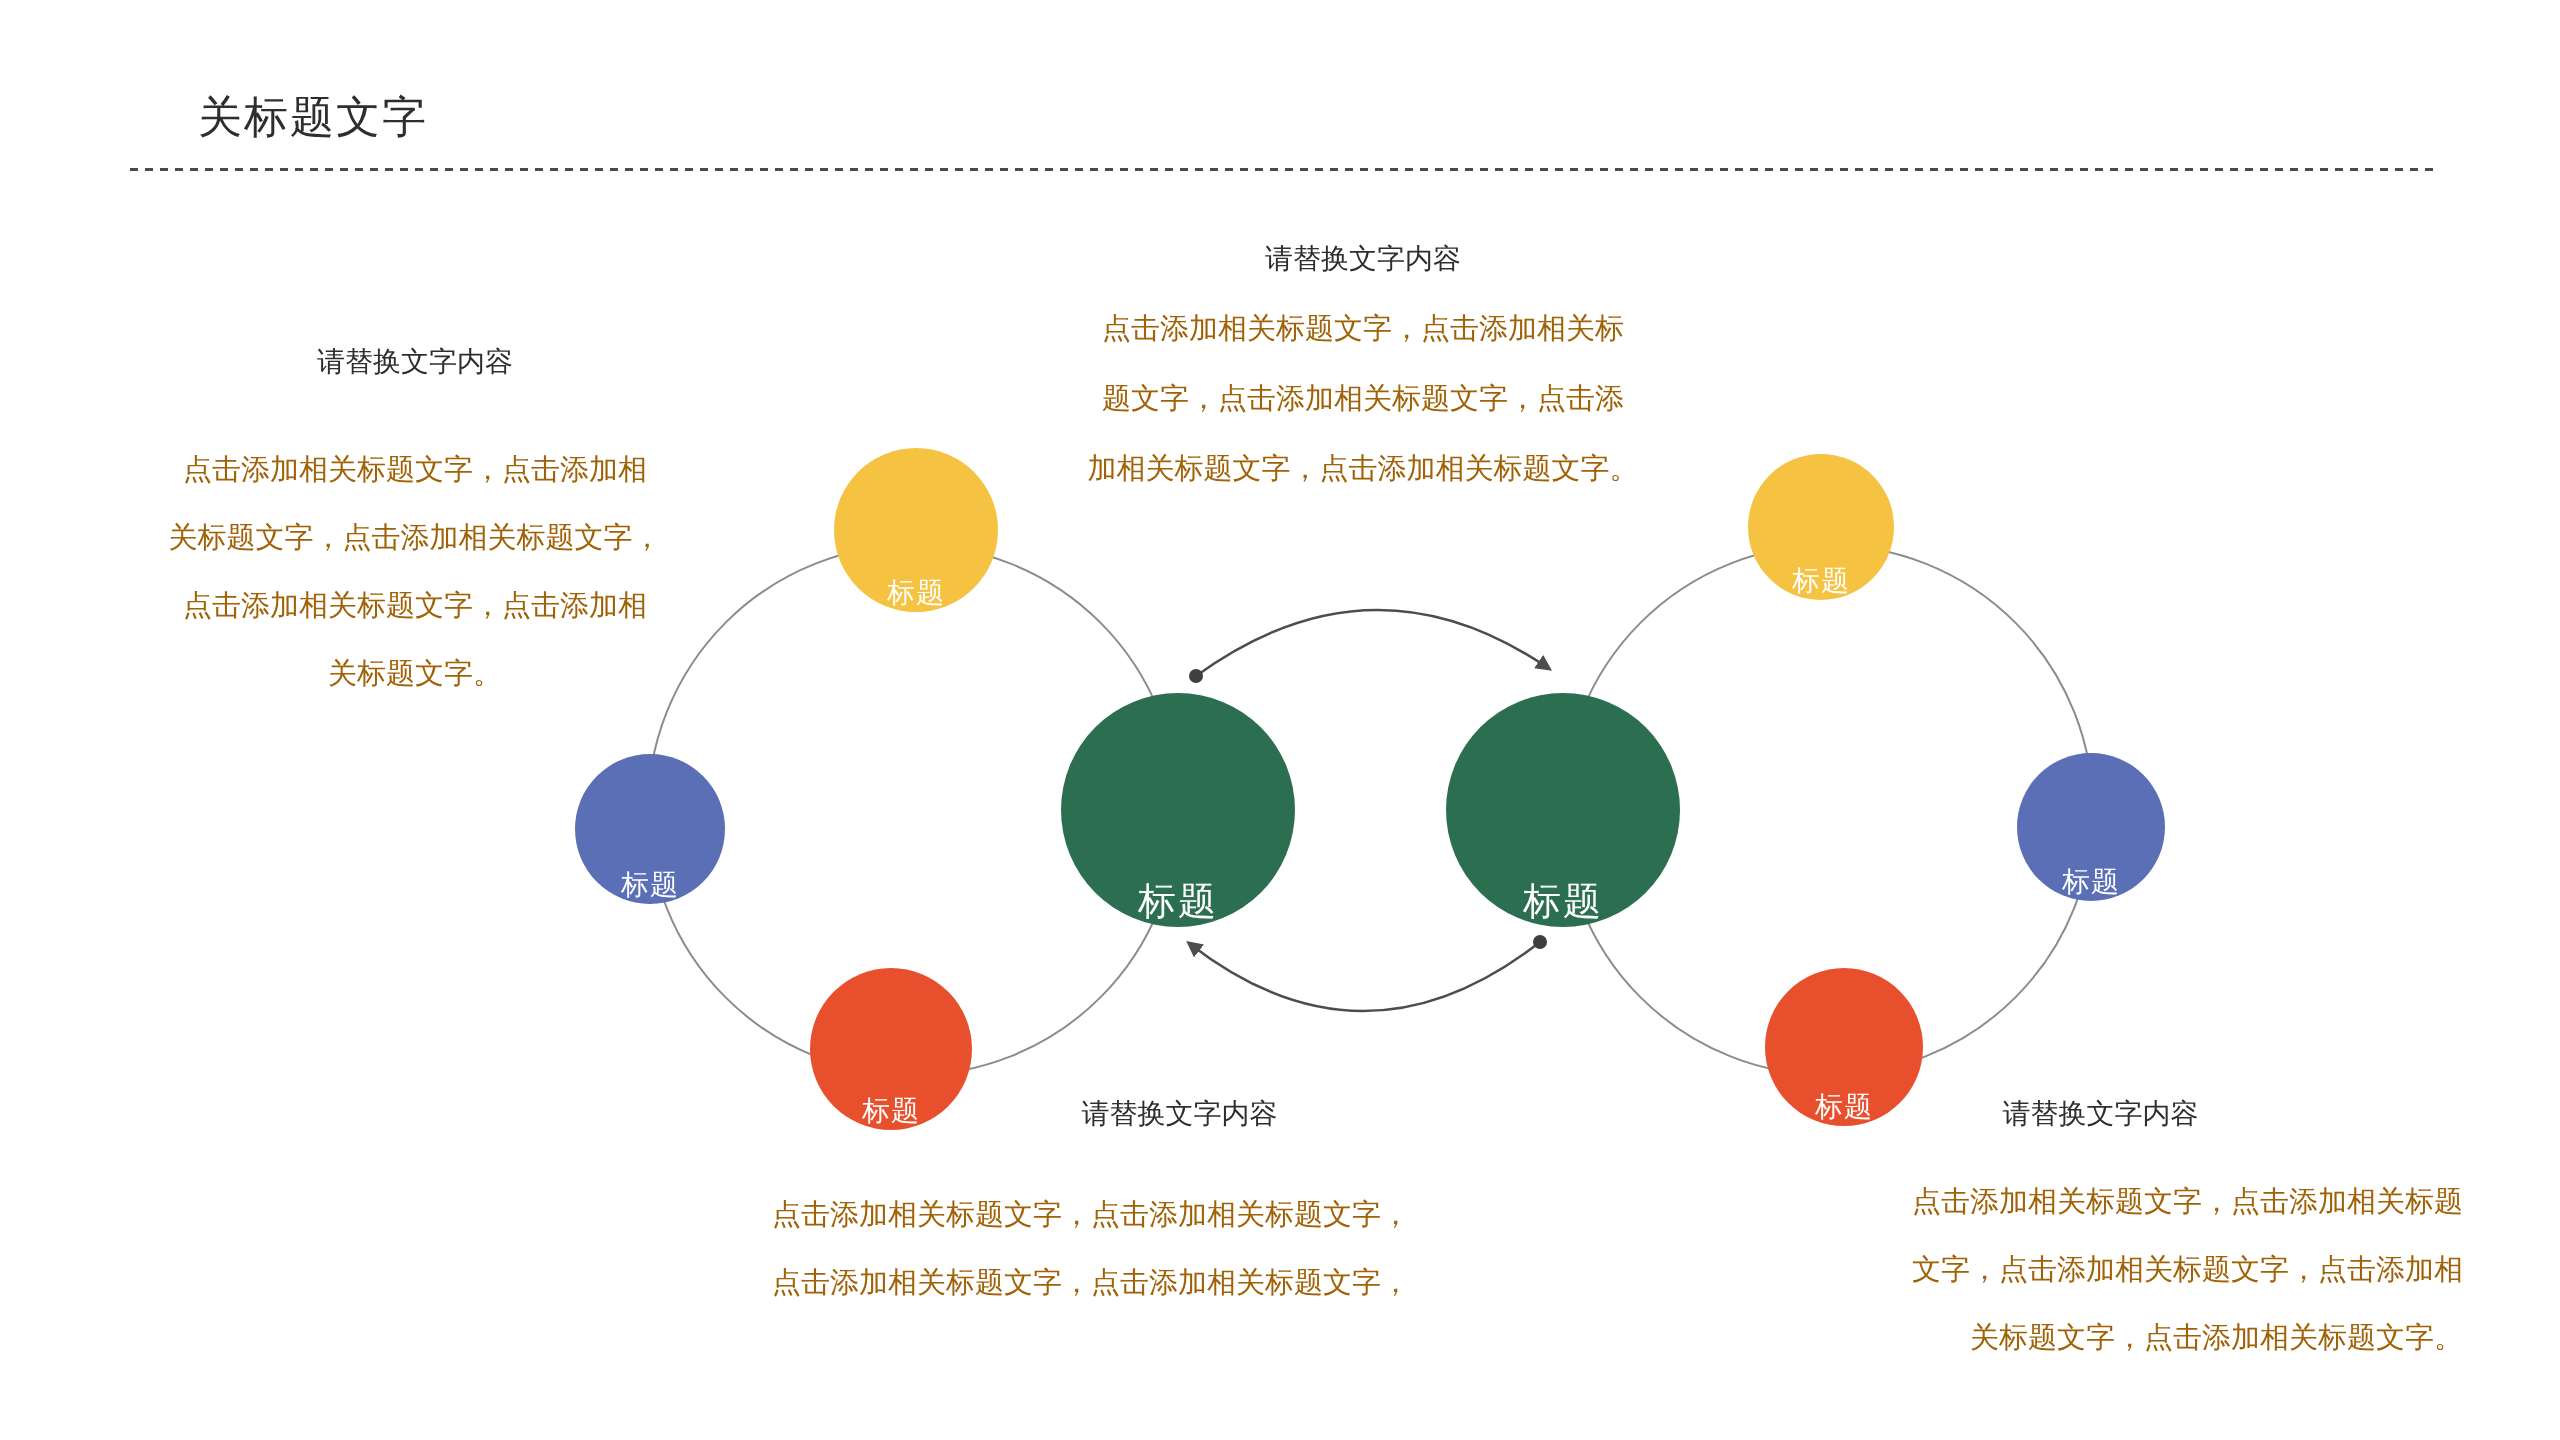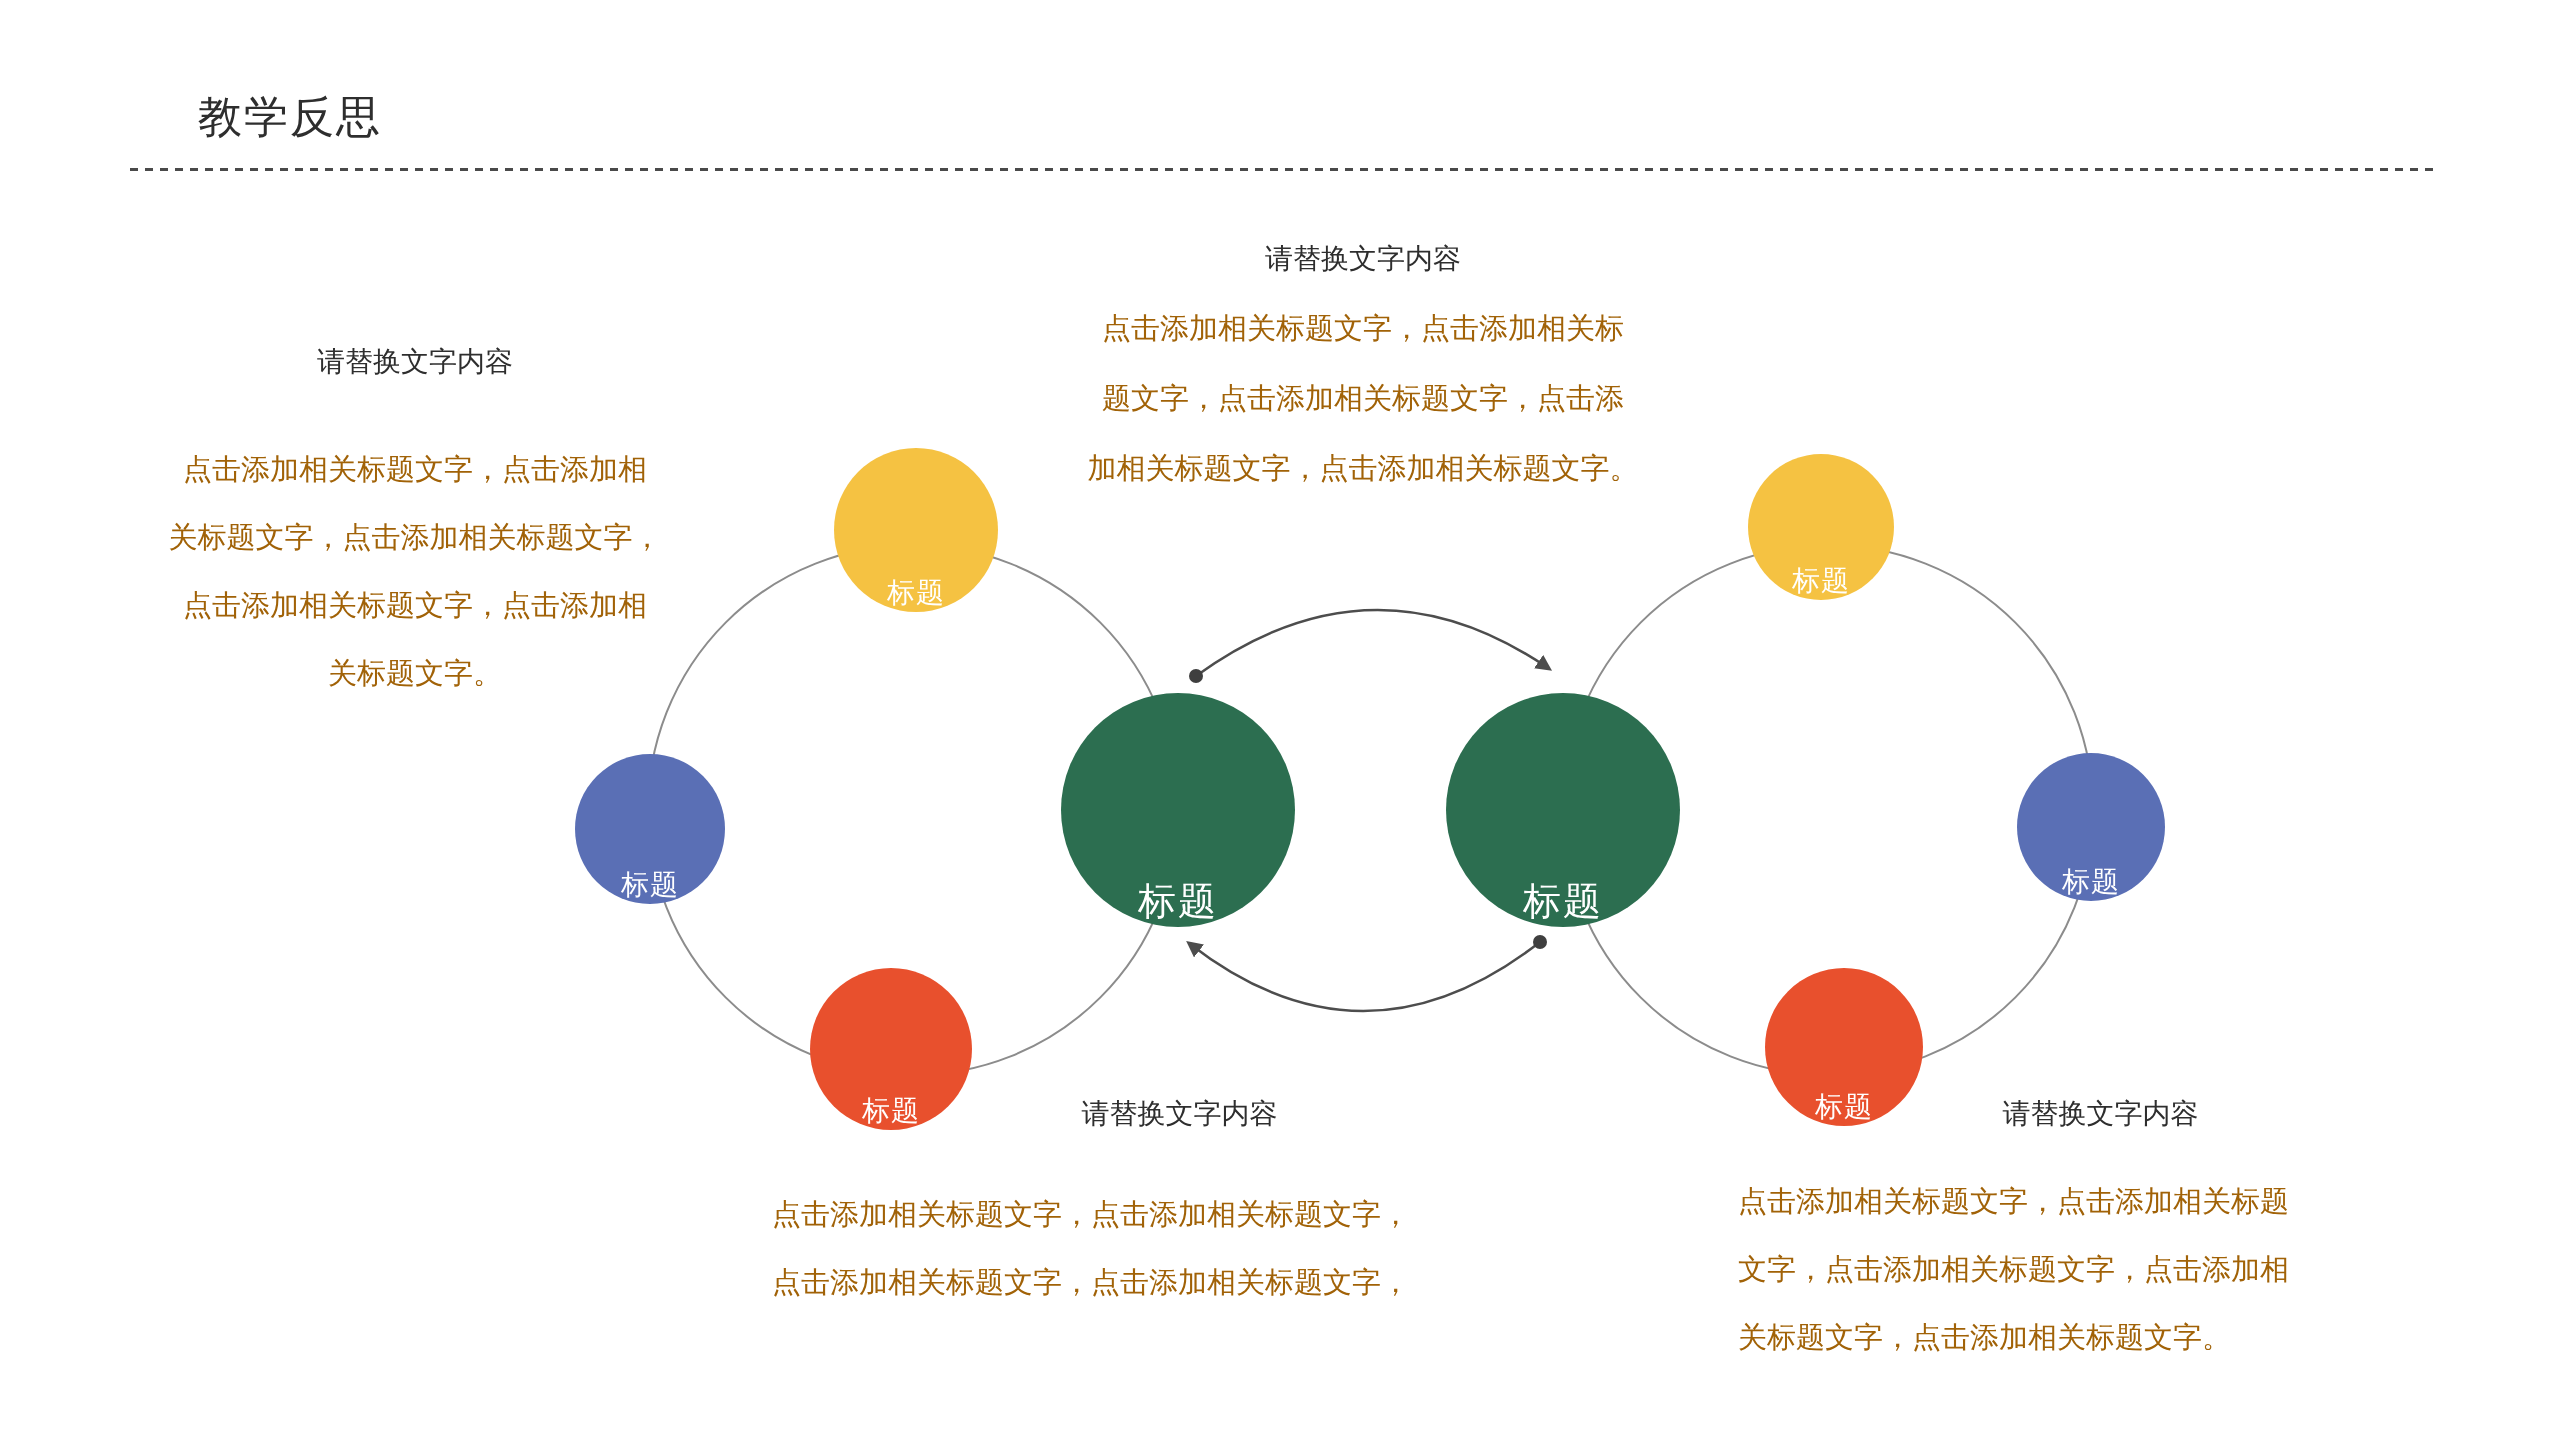--- a/index.html
+++ b/index.html
@@ -79,26 +79,26 @@
   .top-block .blines { margin-top: 13px; text-align: center; }
   .top-block .bline  { line-height: 70px; }
 
   .left-block   { left: 105px; top: 341px; width: 620px; }
   .left-block .blines { margin-top: 52px; text-align: center; }
 
   .bc-block     { left: 772px; top: 1093px; width: 815px; }
   .bc-block .blines { margin-top: 45px; text-align: left; }
 
   .br-block     { left: 1738px; top: 1093px; width: 725px; }
-  .br-block .blines { margin-top: 32px; text-align: left; }
+  .br-block .blines { margin-top: 32px; text-align: right; }
 </style>
 </head>
 <body>
 
-<div class="slide-title">教学反思</div>
+<div class="slide-title">关标题文字</div>
 <div class="title-divider"></div>
 
 <svg class="diagram-svg" width="2560" height="1440" viewBox="0 0 2560 1440">
   <defs>
     <marker id="arrowhead" viewBox="0 0 10 10" refX="7" refY="5" markerWidth="6.5" markerHeight="6.5" orient="auto-start-reverse">
       <path d="M0,0 L10,5 L0,10 z" fill="#4d4d4d"></path>
     </marker>
   </defs>
   <circle cx="913" cy="810" r="265" fill="none" stroke="#8c8c8c" stroke-width="2"></circle>
   <circle cx="1828" cy="810" r="265" fill="none" stroke="#8c8c8c" stroke-width="2"></circle>

